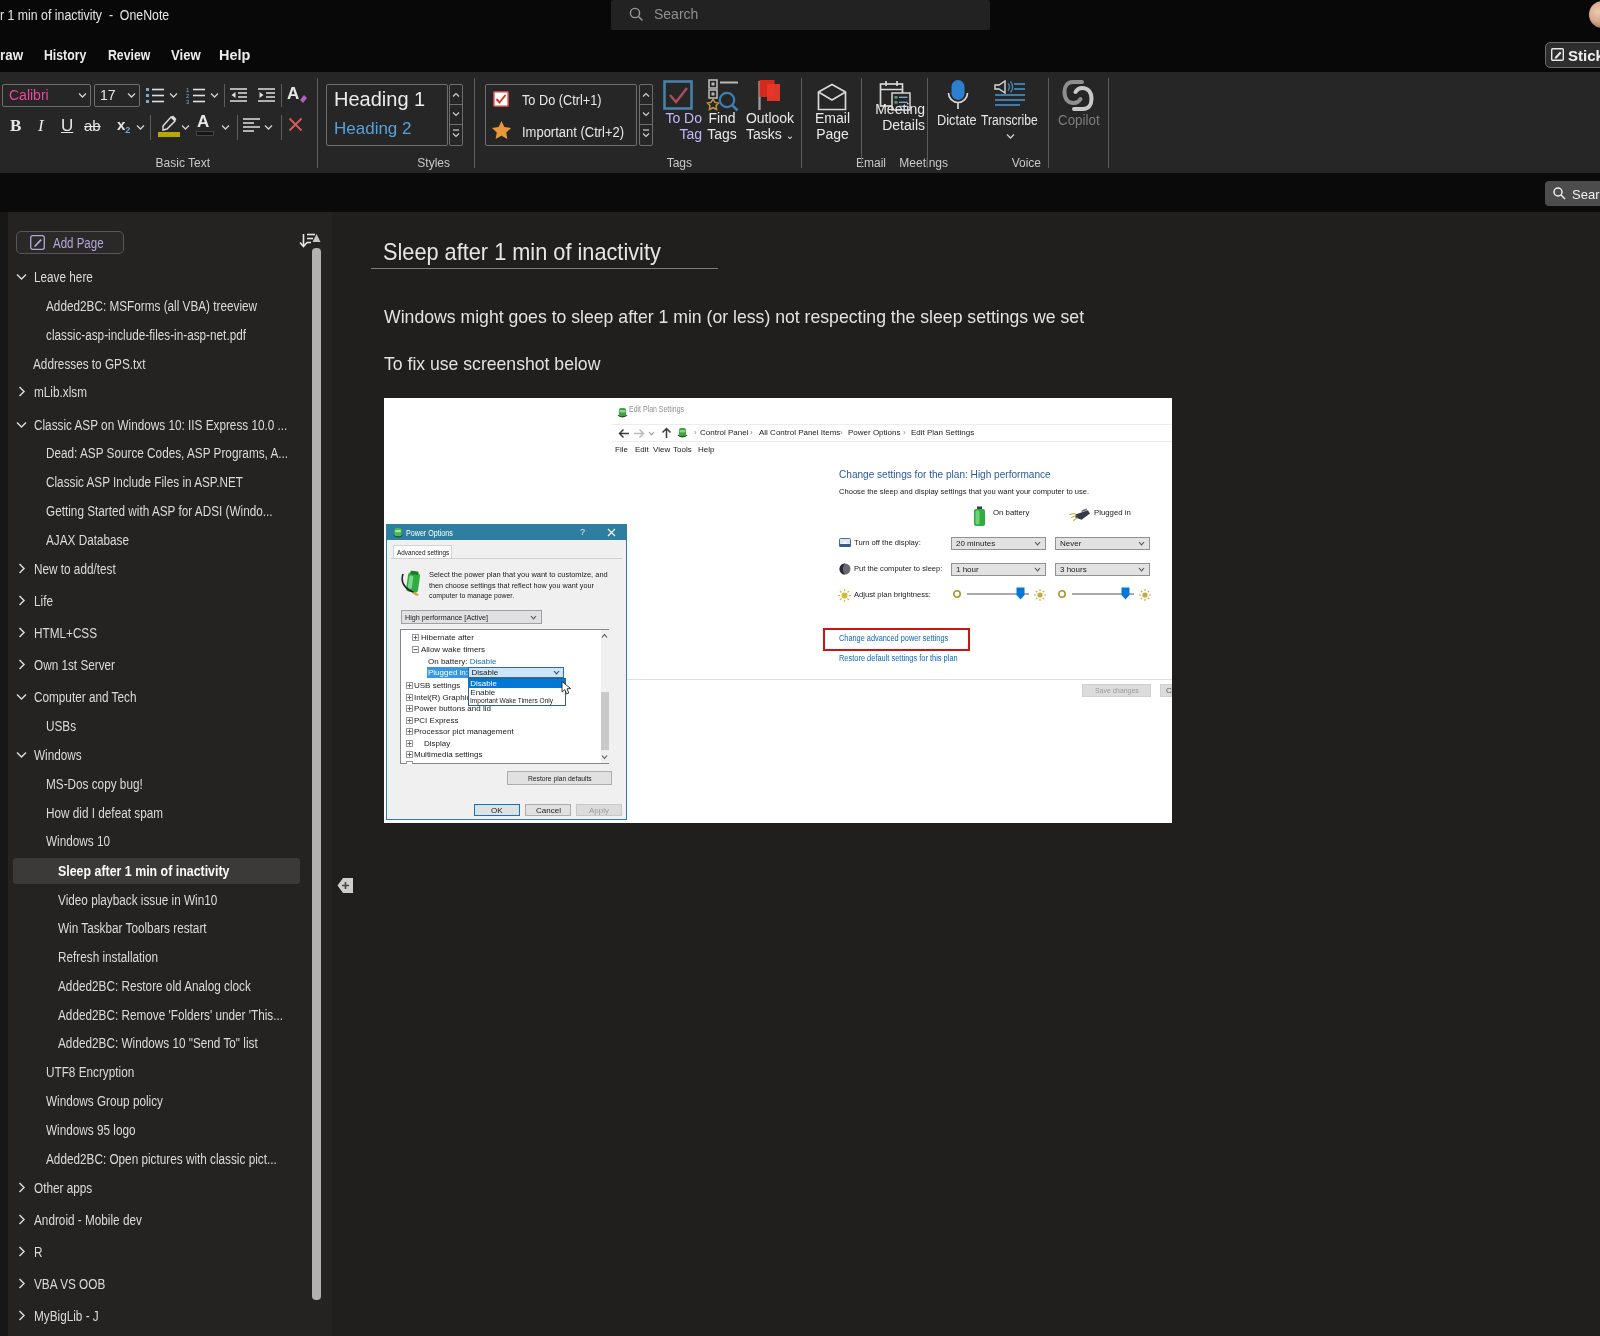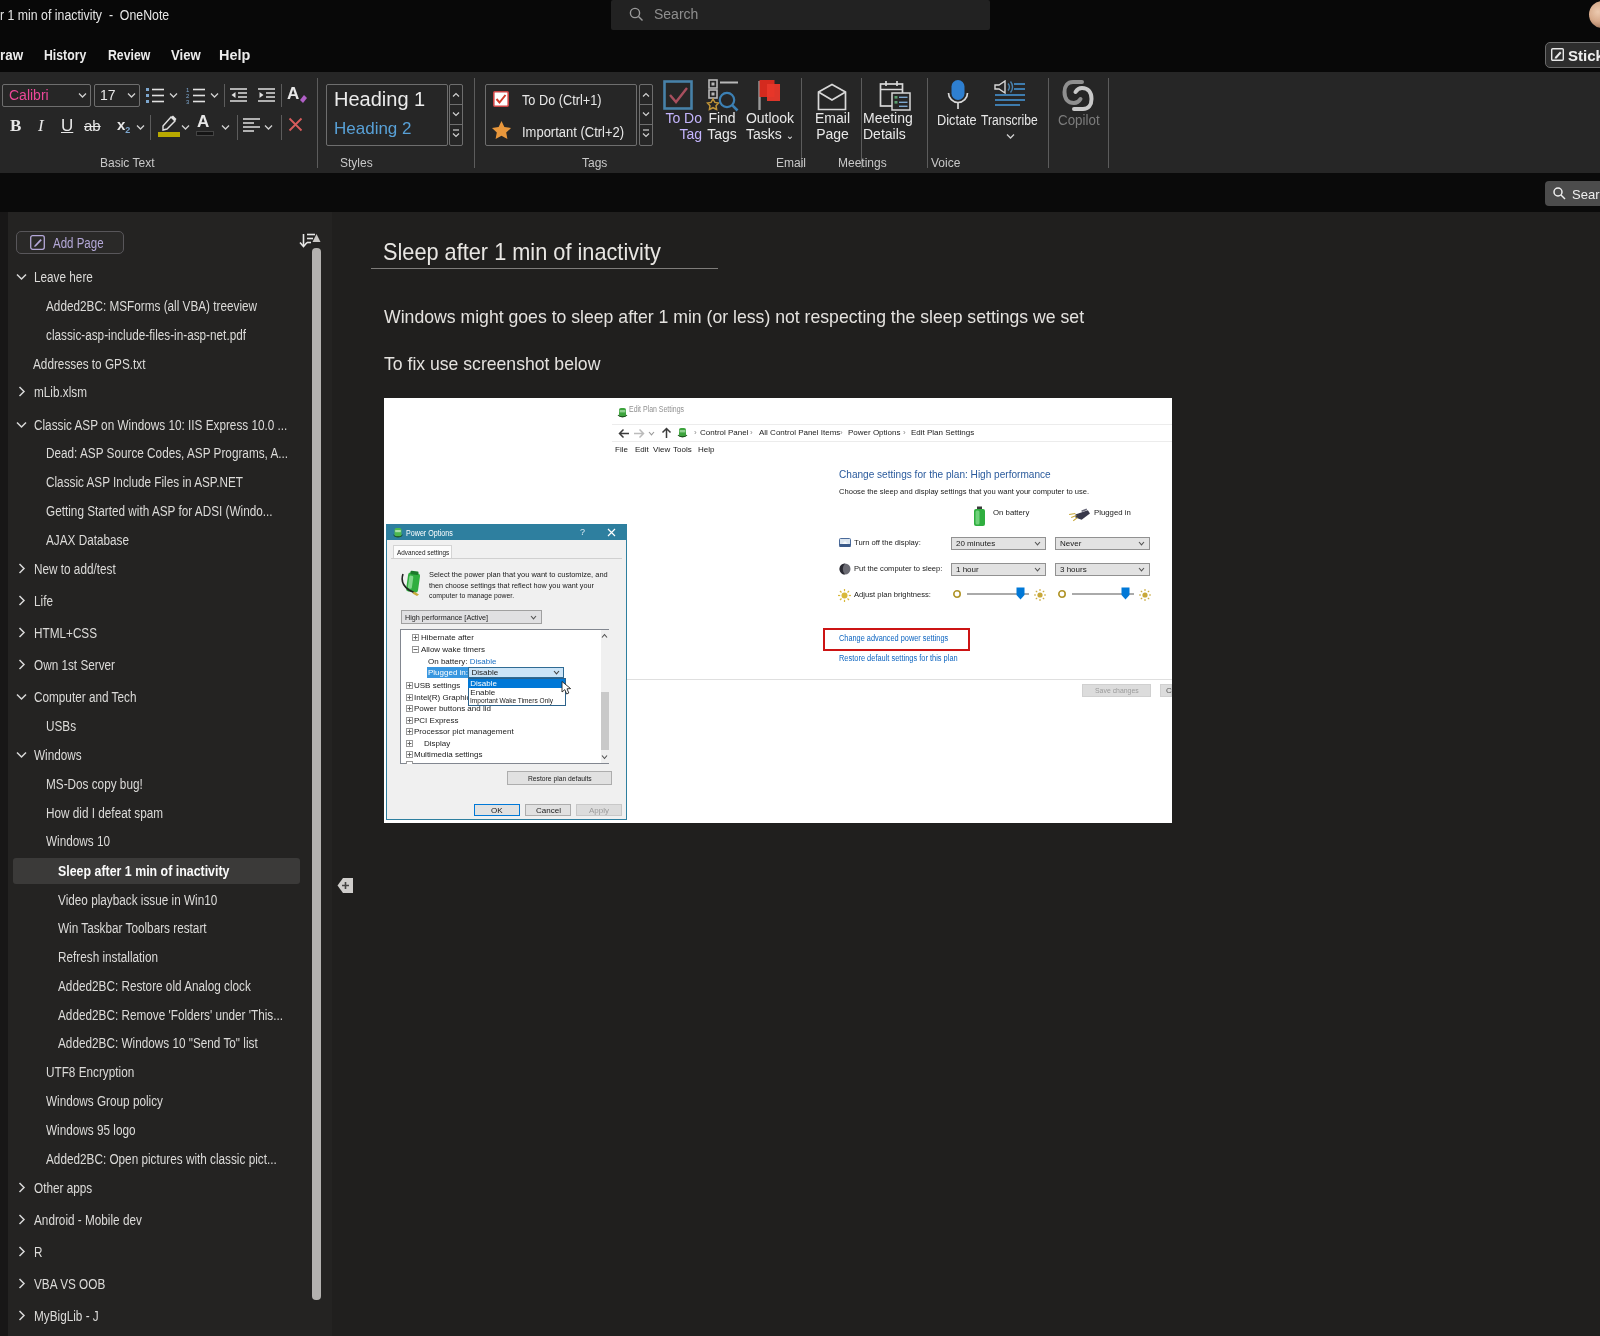--- a/index.html
+++ b/index.html
@@ -1,21 +1,21 @@
 <!DOCTYPE html>
 <html><head>
 <meta charset="utf-8">
 <style>
 *{margin:0;padding:0;box-sizing:border-box}
 html,body{width:1600px;height:1336px;overflow:hidden;background:#0a0a0a}
 body{font-family:"Liberation Sans",sans-serif;-webkit-font-smoothing:antialiased}
 #app{position:relative;width:1600px;height:1336px;background:#0a0a0a}
 .a{position:absolute}
 .sep{position:absolute;width:1px;background:#5c5c5c}
-.glabel{position:absolute;font-size:12px;color:#c9c9c9;text-align:left}
+.glabel{position:absolute;font-size:12px;color:#c9c9c9;text-align:right}
 .srow{font-size:14px;color:#dcdbd9;white-space:nowrap;transform-origin:left top;transform:scaleX(0.84)}
 .t8{font-size:8px;color:#1a1a1a;white-space:nowrap}
 .t9g{font-size:8.5px;color:#909090;white-space:nowrap}
 .sepc{color:#888!important}
 .fit{transform-origin:left top}
 svg{display:block}
 </style>
 </head>
 <body>
 <div id="app">
@@ -223,21 +223,21 @@
       <line x1="1.5" y1="9.5" x2="23.5" y2="9.5" stroke="#d8d8d8" stroke-width="1.5"></line>
       <line x1="7" y1="1" x2="7" y2="6" stroke="#d8d8d8" stroke-width="1.7"></line>
       <line x1="18" y1="1" x2="18" y2="6" stroke="#d8d8d8" stroke-width="1.7"></line>
       <rect x="13" y="13" width="18" height="17" fill="#262626" stroke="#d8d8d8" stroke-width="1.5"></rect>
       <rect x="15.5" y="16" width="3" height="2.6" fill="#5a9e6e"></rect>
       <line x1="20" y1="17.3" x2="28.5" y2="17.3" stroke="#7da7cf" stroke-width="1.4"></line>
       <rect x="15.5" y="21" width="3" height="2.6" fill="#5a9e6e"></rect>
       <line x1="20" y1="22.3" x2="28.5" y2="22.3" stroke="#7da7cf" stroke-width="1.4"></line>
       <line x1="20" y1="26.3" x2="28.5" y2="26.3" stroke="#7da7cf" stroke-width="1.4"></line>
     </svg>
-  <div class="a" style="left:863px;top:110px;width:62px;text-align:left;font-size:14px;color:#e8e8e8;line-height:16px">Meeting<br>Details</div>
+  <div class="a" style="left:863px;top:101px;width:62px;text-align:right;font-size:14px;color:#e8e8e8;line-height:16px">Meeting<br>Details</div>
   <div class="glabel" style="left:838px;top:156px;width:110px">Meetings</div>
   <div class="sep" style="left:927px;top:78px;height:90px"></div>
 
   <svg class="a" style="left:947px;top:79px" width="22" height="32" viewBox="0 0 22 32">
       <rect x="4.5" y="1" width="13" height="20" rx="6.5" fill="#2e7fd0"></rect>
       <path d="M1.5 14 a9.5 9.5 0 0 0 19 0" fill="none" stroke="#d8d8d8" stroke-width="1.7"></path>
       <line x1="11" y1="24" x2="11" y2="30" stroke="#d8d8d8" stroke-width="1.7"></line>
     </svg>
   <div class="a fit" style="left:937px;top:112px;font-size:14px;color:#e8e8e8;white-space:nowrap;transform:scaleX(0.9091)">Dictate</div>
   <svg class="a" style="left:994px;top:80px" width="32" height="30" viewBox="0 0 32 30">

